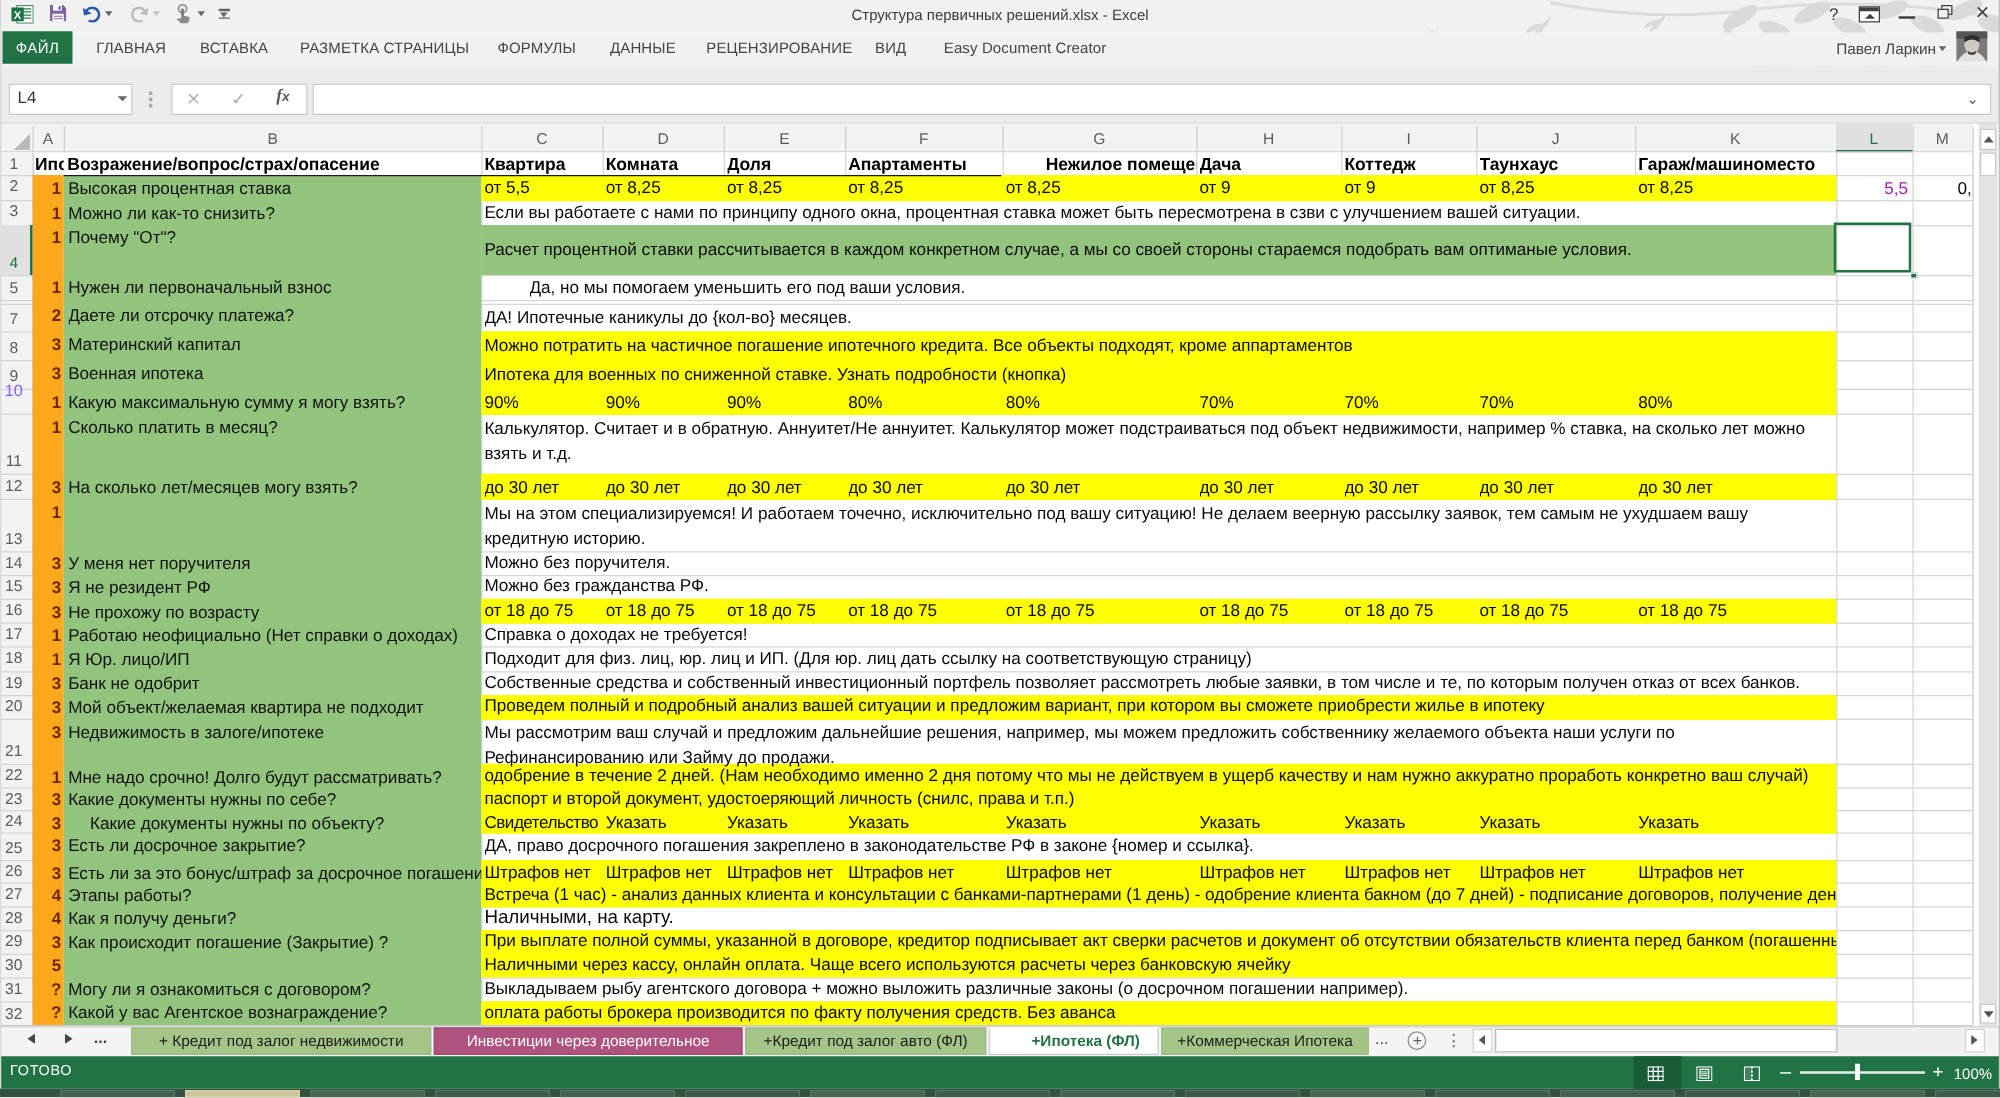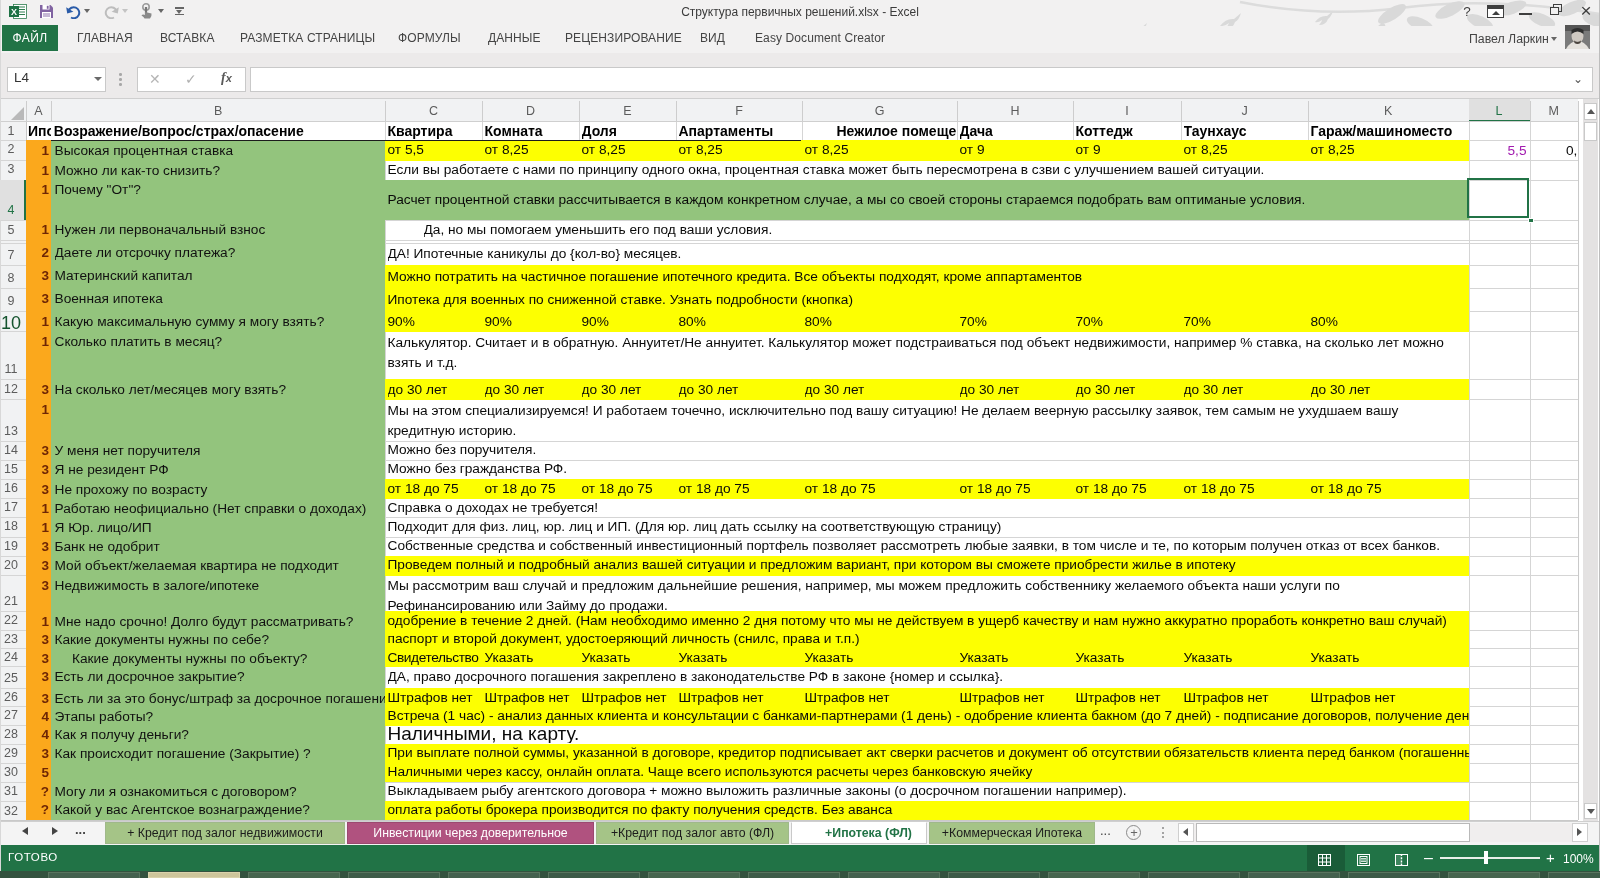--- a/index.html
+++ b/index.html
@@ -203,21 +203,21 @@
 <div style="position:absolute;left:385px;top:179.6px;width:1083.5px;height:40.9px;background:#93c47d;"></div>
 <div style="position:absolute;left:51.3px;top:139.5px;width:750px;height:1.7px;background:#1c1c1c;"></div>
 <div style="position:absolute;left:0;top:122px;width:22px;height:18.4px;text-align:center;line-height:18.4px;font-size:12.5px;color:#5c5c5c;z-index:5;">1</div>
 <div style="position:absolute;left:0;top:140.4px;width:22px;height:19.6px;text-align:center;line-height:19.6px;font-size:12.5px;color:#5c5c5c;z-index:5;">2</div>
 <div style="position:absolute;left:0;top:160px;width:22px;height:19.6px;text-align:center;line-height:19.6px;font-size:12.5px;color:#5c5c5c;z-index:5;">3</div>
 <div style="position:absolute;left:0;top:200.7px;width:22px;height:19px;text-align:center;line-height:19px;font-size:12.5px;color:#217346;z-index:5;">4</div>
 <div style="position:absolute;left:0;top:219.7px;width:22px;height:20px;text-align:center;line-height:20px;font-size:12.5px;color:#5c5c5c;z-index:5;">5</div>
 <div style="position:absolute;left:0;top:246px;width:22px;height:19px;text-align:center;line-height:19px;font-size:12.5px;color:#5c5c5c;z-index:5;">7</div>
 <div style="position:absolute;left:0;top:269.4px;width:22px;height:19px;text-align:center;line-height:19px;font-size:12.5px;color:#5c5c5c;z-index:5;">8</div>
 <div style="position:absolute;left:0;top:292px;width:22px;height:19px;text-align:center;line-height:19px;font-size:12.5px;color:#5c5c5c;z-index:5;">9</div>
-<div style="position:absolute;left:0;top:313px;width:22px;height:20.1px;text-align:center;line-height:20.1px;font-size:18px;color:#14532d;z-index:5;">10</div>
+<div style="position:absolute;left:0;top:303px;width:22px;height:20.1px;text-align:center;line-height:20.1px;font-size:13px;color:#8b5cf6;z-index:5;">10</div>
 <div style="position:absolute;left:0;top:360.2px;width:22px;height:19px;text-align:center;line-height:19px;font-size:12.5px;color:#5c5c5c;z-index:5;">11</div>
 <div style="position:absolute;left:0;top:379.2px;width:22px;height:20.1px;text-align:center;line-height:20.1px;font-size:12.5px;color:#5c5c5c;z-index:5;">12</div>
 <div style="position:absolute;left:0;top:421.5px;width:22px;height:19px;text-align:center;line-height:19px;font-size:12.5px;color:#5c5c5c;z-index:5;">13</div>
 <div style="position:absolute;left:0;top:440.5px;width:22px;height:19.3px;text-align:center;line-height:19.3px;font-size:12.5px;color:#5c5c5c;z-index:5;">14</div>
 <div style="position:absolute;left:0;top:459.8px;width:22px;height:19.3px;text-align:center;line-height:19.3px;font-size:12.5px;color:#5c5c5c;z-index:5;">15</div>
 <div style="position:absolute;left:0;top:479.1px;width:22px;height:19px;text-align:center;line-height:19px;font-size:12.5px;color:#5c5c5c;z-index:5;">16</div>
 <div style="position:absolute;left:0;top:498.1px;width:22px;height:19.2px;text-align:center;line-height:19.2px;font-size:12.5px;color:#5c5c5c;z-index:5;">17</div>
 <div style="position:absolute;left:0;top:517.3px;width:22px;height:19.3px;text-align:center;line-height:19.3px;font-size:12.5px;color:#5c5c5c;z-index:5;">18</div>
 <div style="position:absolute;left:0;top:536.6px;width:22px;height:19.3px;text-align:center;line-height:19.3px;font-size:12.5px;color:#5c5c5c;z-index:5;">19</div>
 <div style="position:absolute;left:0;top:555.9px;width:22px;height:19.2px;text-align:center;line-height:19.2px;font-size:12.5px;color:#5c5c5c;z-index:5;">20</div>
@@ -371,21 +371,21 @@
 <div style="position:absolute;left:387.5px;top:688.5px;width:95px;height:17.4px;line-height:17.4px;font-size:13.7px;color:#0a0a0a;overflow:hidden;white-space:nowrap;z-index:5;">Штрафов нет</div>
 <div style="position:absolute;left:484.5px;top:688.5px;width:95px;height:17.4px;line-height:17.4px;font-size:13.7px;color:#0a0a0a;overflow:hidden;white-space:nowrap;z-index:5;">Штрафов нет</div>
 <div style="position:absolute;left:581.5px;top:688.5px;width:95px;height:17.4px;line-height:17.4px;font-size:13.7px;color:#0a0a0a;overflow:hidden;white-space:nowrap;z-index:5;">Штрафов нет</div>
 <div style="position:absolute;left:678.5px;top:688.5px;width:124px;height:17.4px;line-height:17.4px;font-size:13.7px;color:#0a0a0a;overflow:hidden;white-space:nowrap;z-index:5;">Штрафов нет</div>
 <div style="position:absolute;left:804.5px;top:688.5px;width:153px;height:17.4px;line-height:17.4px;font-size:13.7px;color:#0a0a0a;overflow:hidden;white-space:nowrap;z-index:5;">Штрафов нет</div>
 <div style="position:absolute;left:959.5px;top:688.5px;width:114px;height:17.4px;line-height:17.4px;font-size:13.7px;color:#0a0a0a;overflow:hidden;white-space:nowrap;z-index:5;">Штрафов нет</div>
 <div style="position:absolute;left:1075.5px;top:688.5px;width:106px;height:17.4px;line-height:17.4px;font-size:13.7px;color:#0a0a0a;overflow:hidden;white-space:nowrap;z-index:5;">Штрафов нет</div>
 <div style="position:absolute;left:1183.5px;top:688.5px;width:125px;height:17.4px;line-height:17.4px;font-size:13.7px;color:#0a0a0a;overflow:hidden;white-space:nowrap;z-index:5;">Штрафов нет</div>
 <div style="position:absolute;left:1310.5px;top:688.5px;width:158.5px;height:17.4px;line-height:17.4px;font-size:13.7px;color:#0a0a0a;overflow:hidden;white-space:nowrap;z-index:5;">Штрафов нет</div>
 <div style="position:absolute;left:387.5px;top:706.9px;width:1081px;height:17.4px;line-height:17.4px;font-size:13.7px;color:#0a0a0a;overflow:hidden;white-space:nowrap;z-index:5;">Встреча (1 час) - анализ данных клиента и консультации с банками-партнерами (1 день) - одобрение клиента бакном (до 7 дней) - подписание договоров,  получение деньги</div>
-<div style="position:absolute;left:387.5px;top:725.3px;width:1081px;height:17.7px;line-height:17.7px;font-size:19px;color:#0a0a0a;overflow:hidden;white-space:nowrap;z-index:5;">Наличными, на карту.</div>
+<div style="position:absolute;left:387.5px;top:725.3px;width:1081px;height:17.7px;line-height:17.7px;font-size:15px;color:#0a0a0a;overflow:hidden;white-space:nowrap;z-index:5;">Наличными, на карту.</div>
 <div style="position:absolute;left:387.5px;top:744px;width:1081px;height:18px;line-height:18px;font-size:13.7px;color:#0a0a0a;overflow:hidden;white-space:nowrap;z-index:5;">При выплате полной суммы, указанной в договоре, кредитор подписывает акт сверки расчетов и документ об отсутствии обязательств клиента перед банком (погашенные)</div>
 <div style="position:absolute;left:387.5px;top:763px;width:1081px;height:18.1px;line-height:18.1px;font-size:13.7px;color:#0a0a0a;overflow:hidden;white-space:nowrap;z-index:5;">Наличными через кассу, онлайн оплата. Чаще всего используются расчеты через банковскую ячейку</div>
 <div style="position:absolute;left:387.5px;top:782.1px;width:1081px;height:17.9px;line-height:17.9px;font-size:13.7px;color:#0a0a0a;overflow:hidden;white-space:nowrap;z-index:5;">Выкладываем рыбу агентского договора + можно выложить различные законы (о досрочном погашении например).</div>
 <div style="position:absolute;left:387.5px;top:801px;width:1081px;height:18.6px;line-height:18.6px;font-size:13.7px;color:#0a0a0a;overflow:hidden;white-space:nowrap;z-index:5;">оплата работы брокера производится по факту получения средств. Без аванса</div>
 <div style="position:absolute;left:1466.6px;top:177.8px;width:62.5px;height:40px;border:2.2px solid #217346;z-index:6"></div>
 <div style="position:absolute;left:1528.4px;top:217.6px;width:5.5px;height:5.5px;background:#217346;border:1px solid #fff;z-index:7"></div>
 <div style="position:absolute;left:1582.5px;top:98.5px;width:15px;height:722px;background:#e4e2e2"></div>
 <div style="position:absolute;left:1583.5px;top:103px;width:13.5px;height:17px;background:#fff;border:1px solid #c9c9c9"></div>
 <div style="position:absolute;left:1586.5px;top:109px;width:0;height:0;border-left:4px solid transparent;border-right:4px solid transparent;border-bottom:5px solid #555;z-index:3;"></div>
 <div style="position:absolute;left:1583.5px;top:121.5px;width:13.5px;height:19px;background:#fff;border:1px solid #c9c9c9"></div>

